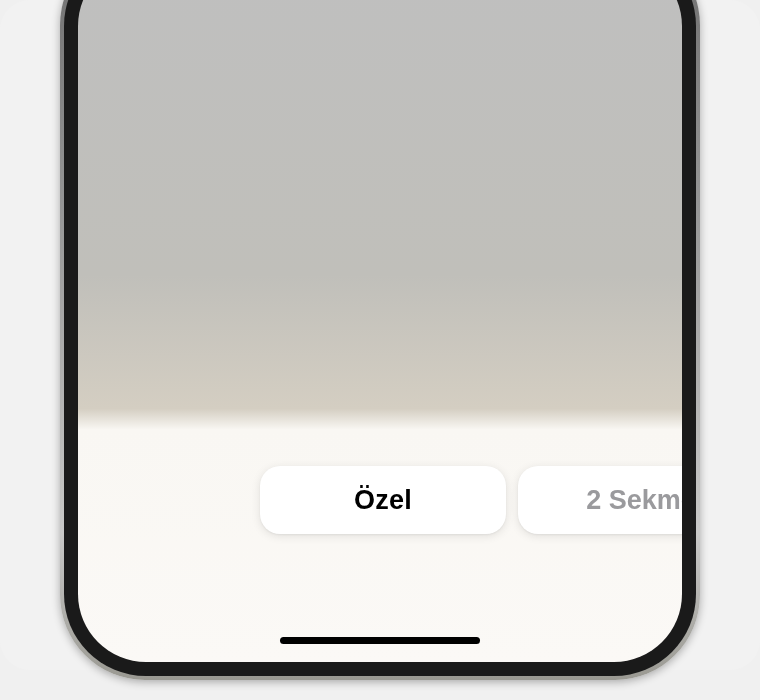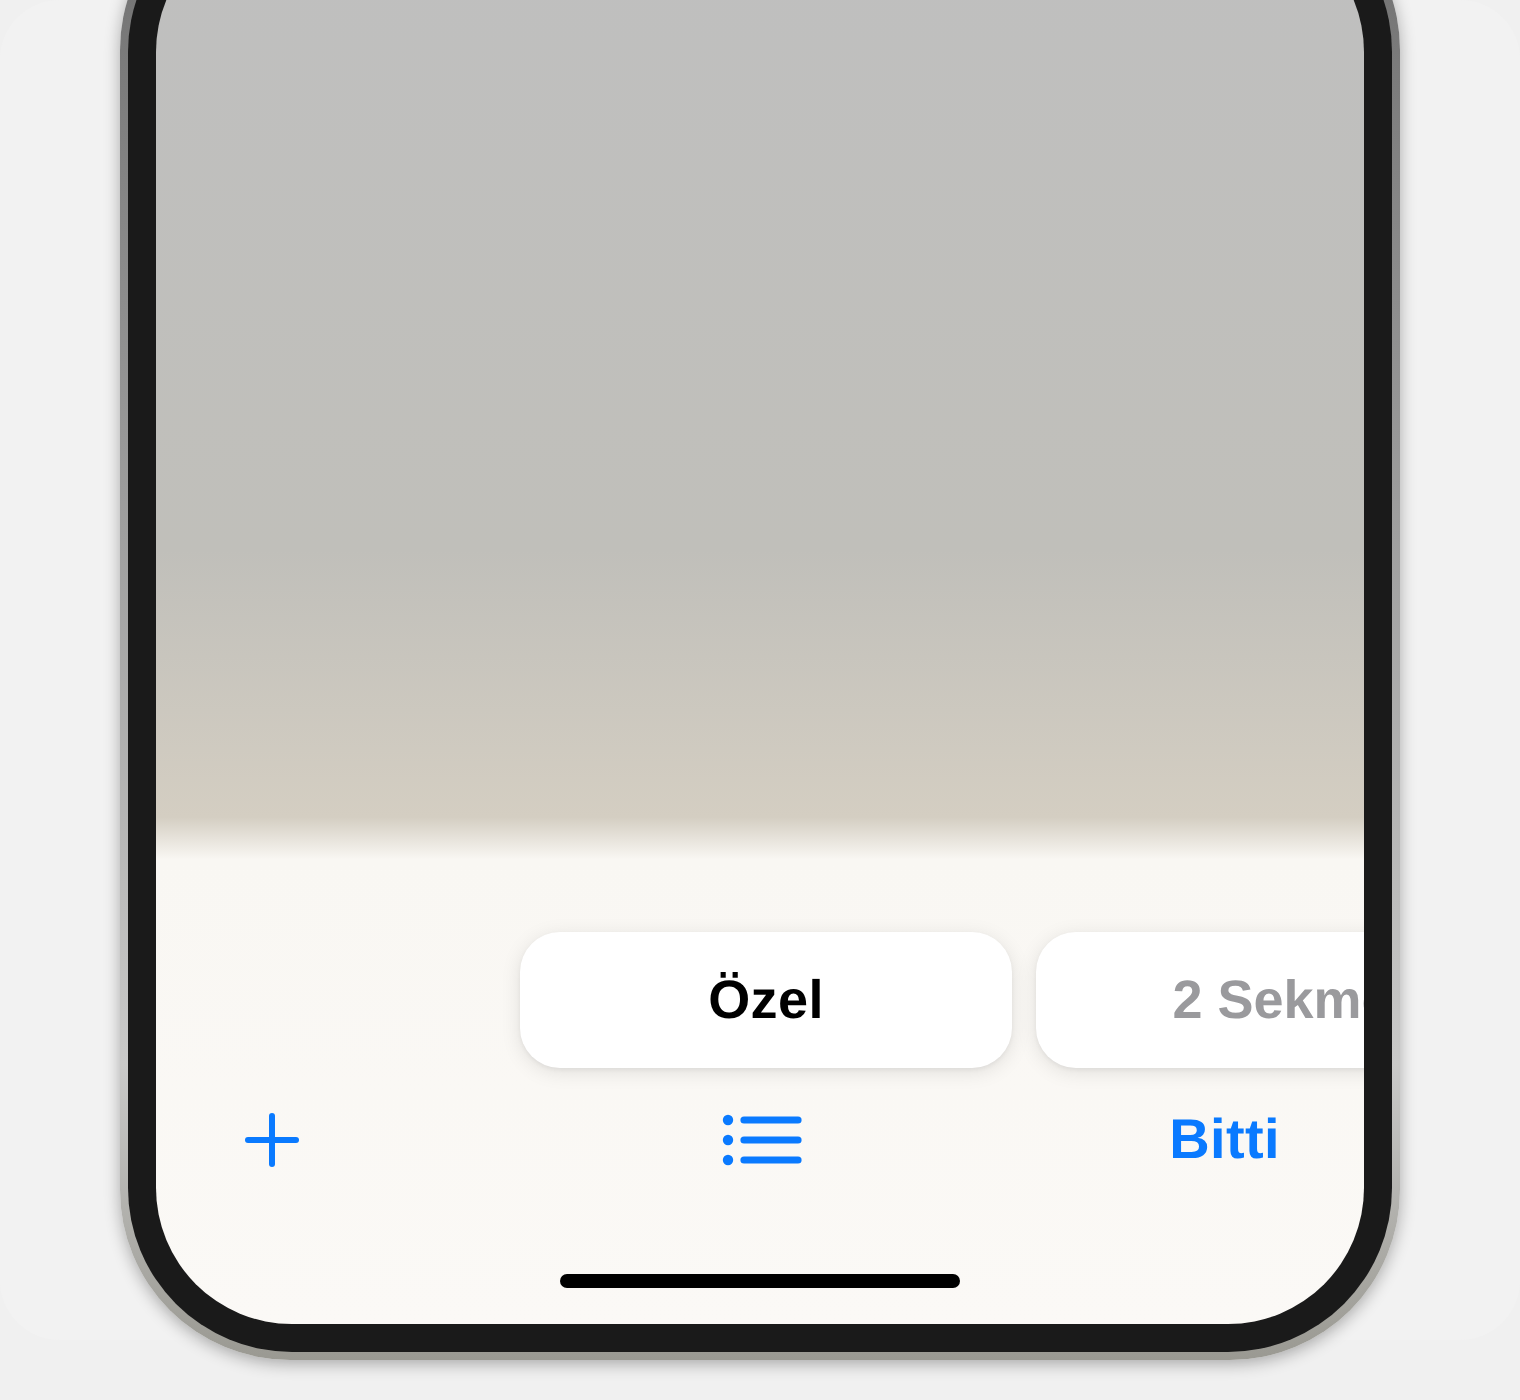--- a/index.html
+++ b/index.html
@@ -128,46 +128,19 @@
 
         <div class="pill-row">
           <div class="pill pill-private">
             <span>Özel</span>
           </div>
           <div class="pill pill-tabs">
             <span>2 Sekme</span>
           </div>
         </div>
 
-        <div class="bottom-actions">
-          <div class="action-btn plus-btn">
-            <span>
-              <svg width="32" height="32" viewBox="0 0 32 32">
-                <line x1="16" y1="4" x2="16" y2="28" stroke="#0a7aff" stroke-width="3" stroke-linecap="round"></line>
-                <line x1="4" y1="16" x2="28" y2="16" stroke="#0a7aff" stroke-width="3" stroke-linecap="round"></line>
-              </svg>
-            </span>
-          </div>
-
-          <div class="action-btn">
-            <span>
-              <svg width="42" height="30" viewBox="0 0 42 30">
-                <circle cx="5" cy="5" r="2.6" fill="#0a7aff"></circle>
-                <circle cx="5" cy="15" r="2.6" fill="#0a7aff"></circle>
-                <circle cx="5" cy="25" r="2.6" fill="#0a7aff"></circle>
-                <line x1="13" y1="5" x2="40" y2="5" stroke="#0a7aff" stroke-width="3.6" stroke-linecap="round"></line>
-                <line x1="13" y1="15" x2="40" y2="15" stroke="#0a7aff" stroke-width="3.6" stroke-linecap="round"></line>
-                <line x1="13" y1="25" x2="40" y2="25" stroke="#0a7aff" stroke-width="3.6" stroke-linecap="round"></line>
-              </svg>
-            </span>
-          </div>
-
-          <div class="action-btn done-btn">
-            <span>Bitti</span>
-          </div>
-        </div>
 
         <div class="home-indicator"></div>
       </div>
 
     </div>
   </div>
 </div>
 
 </body></html>

